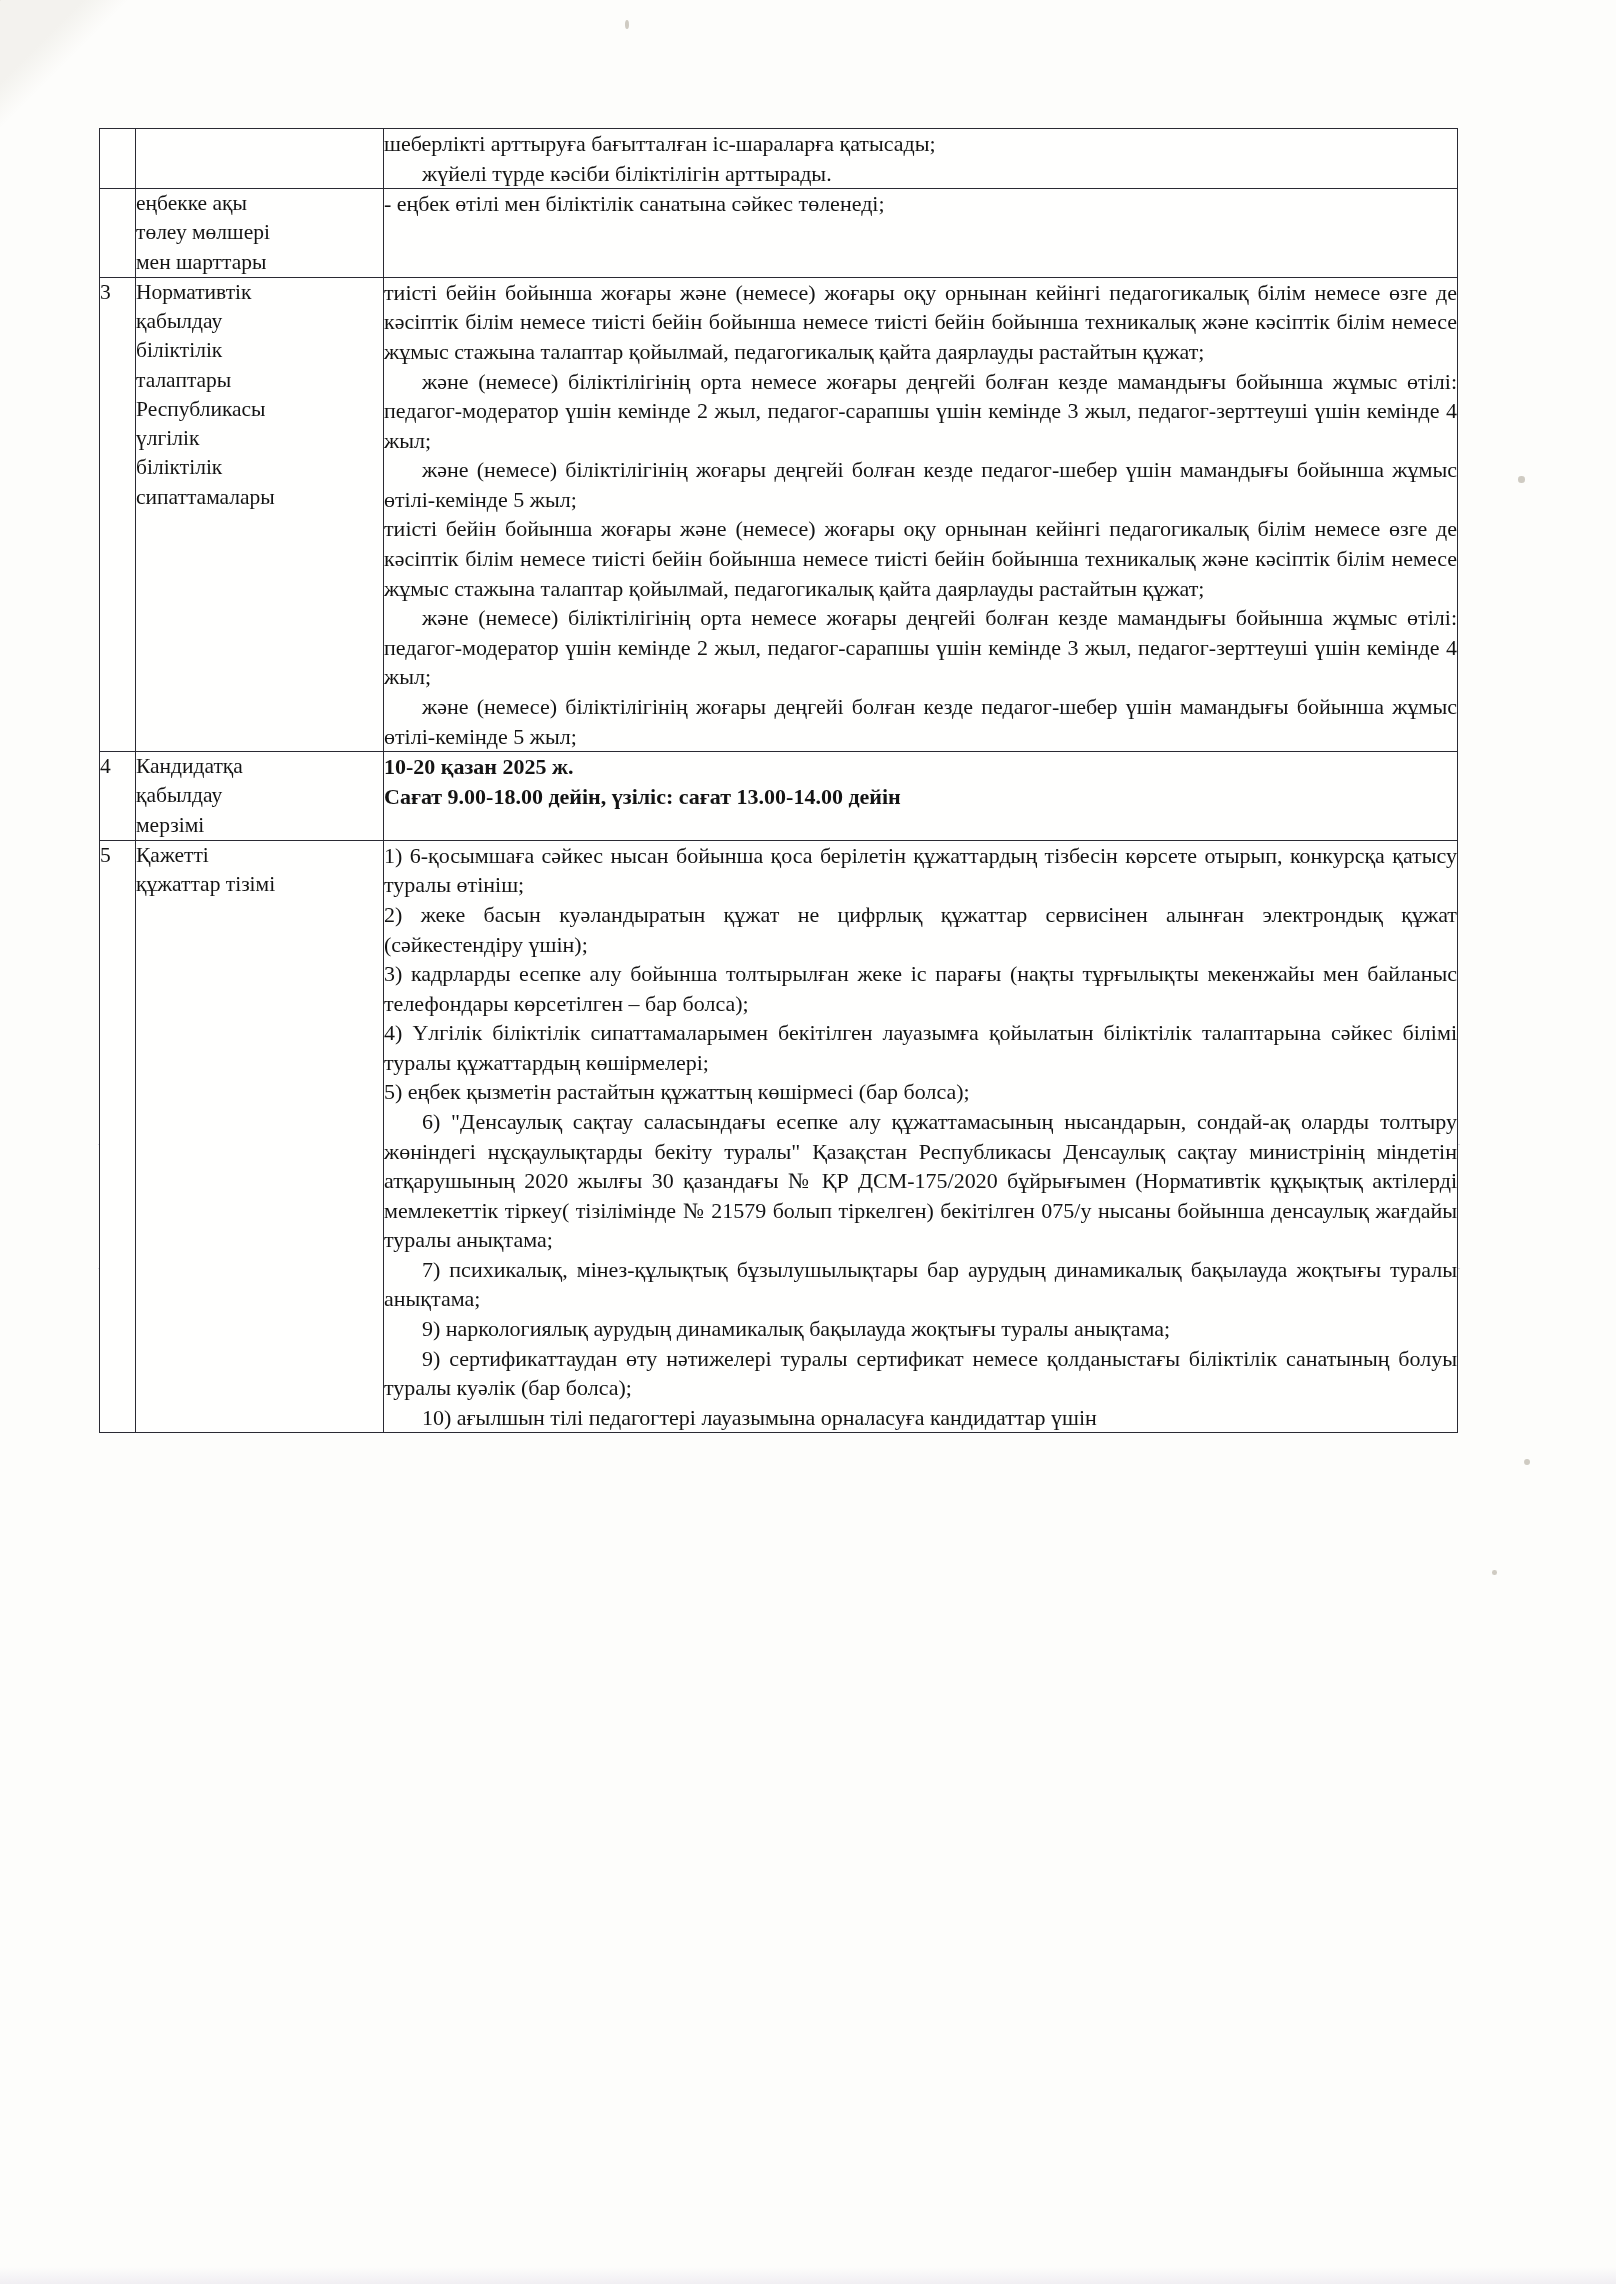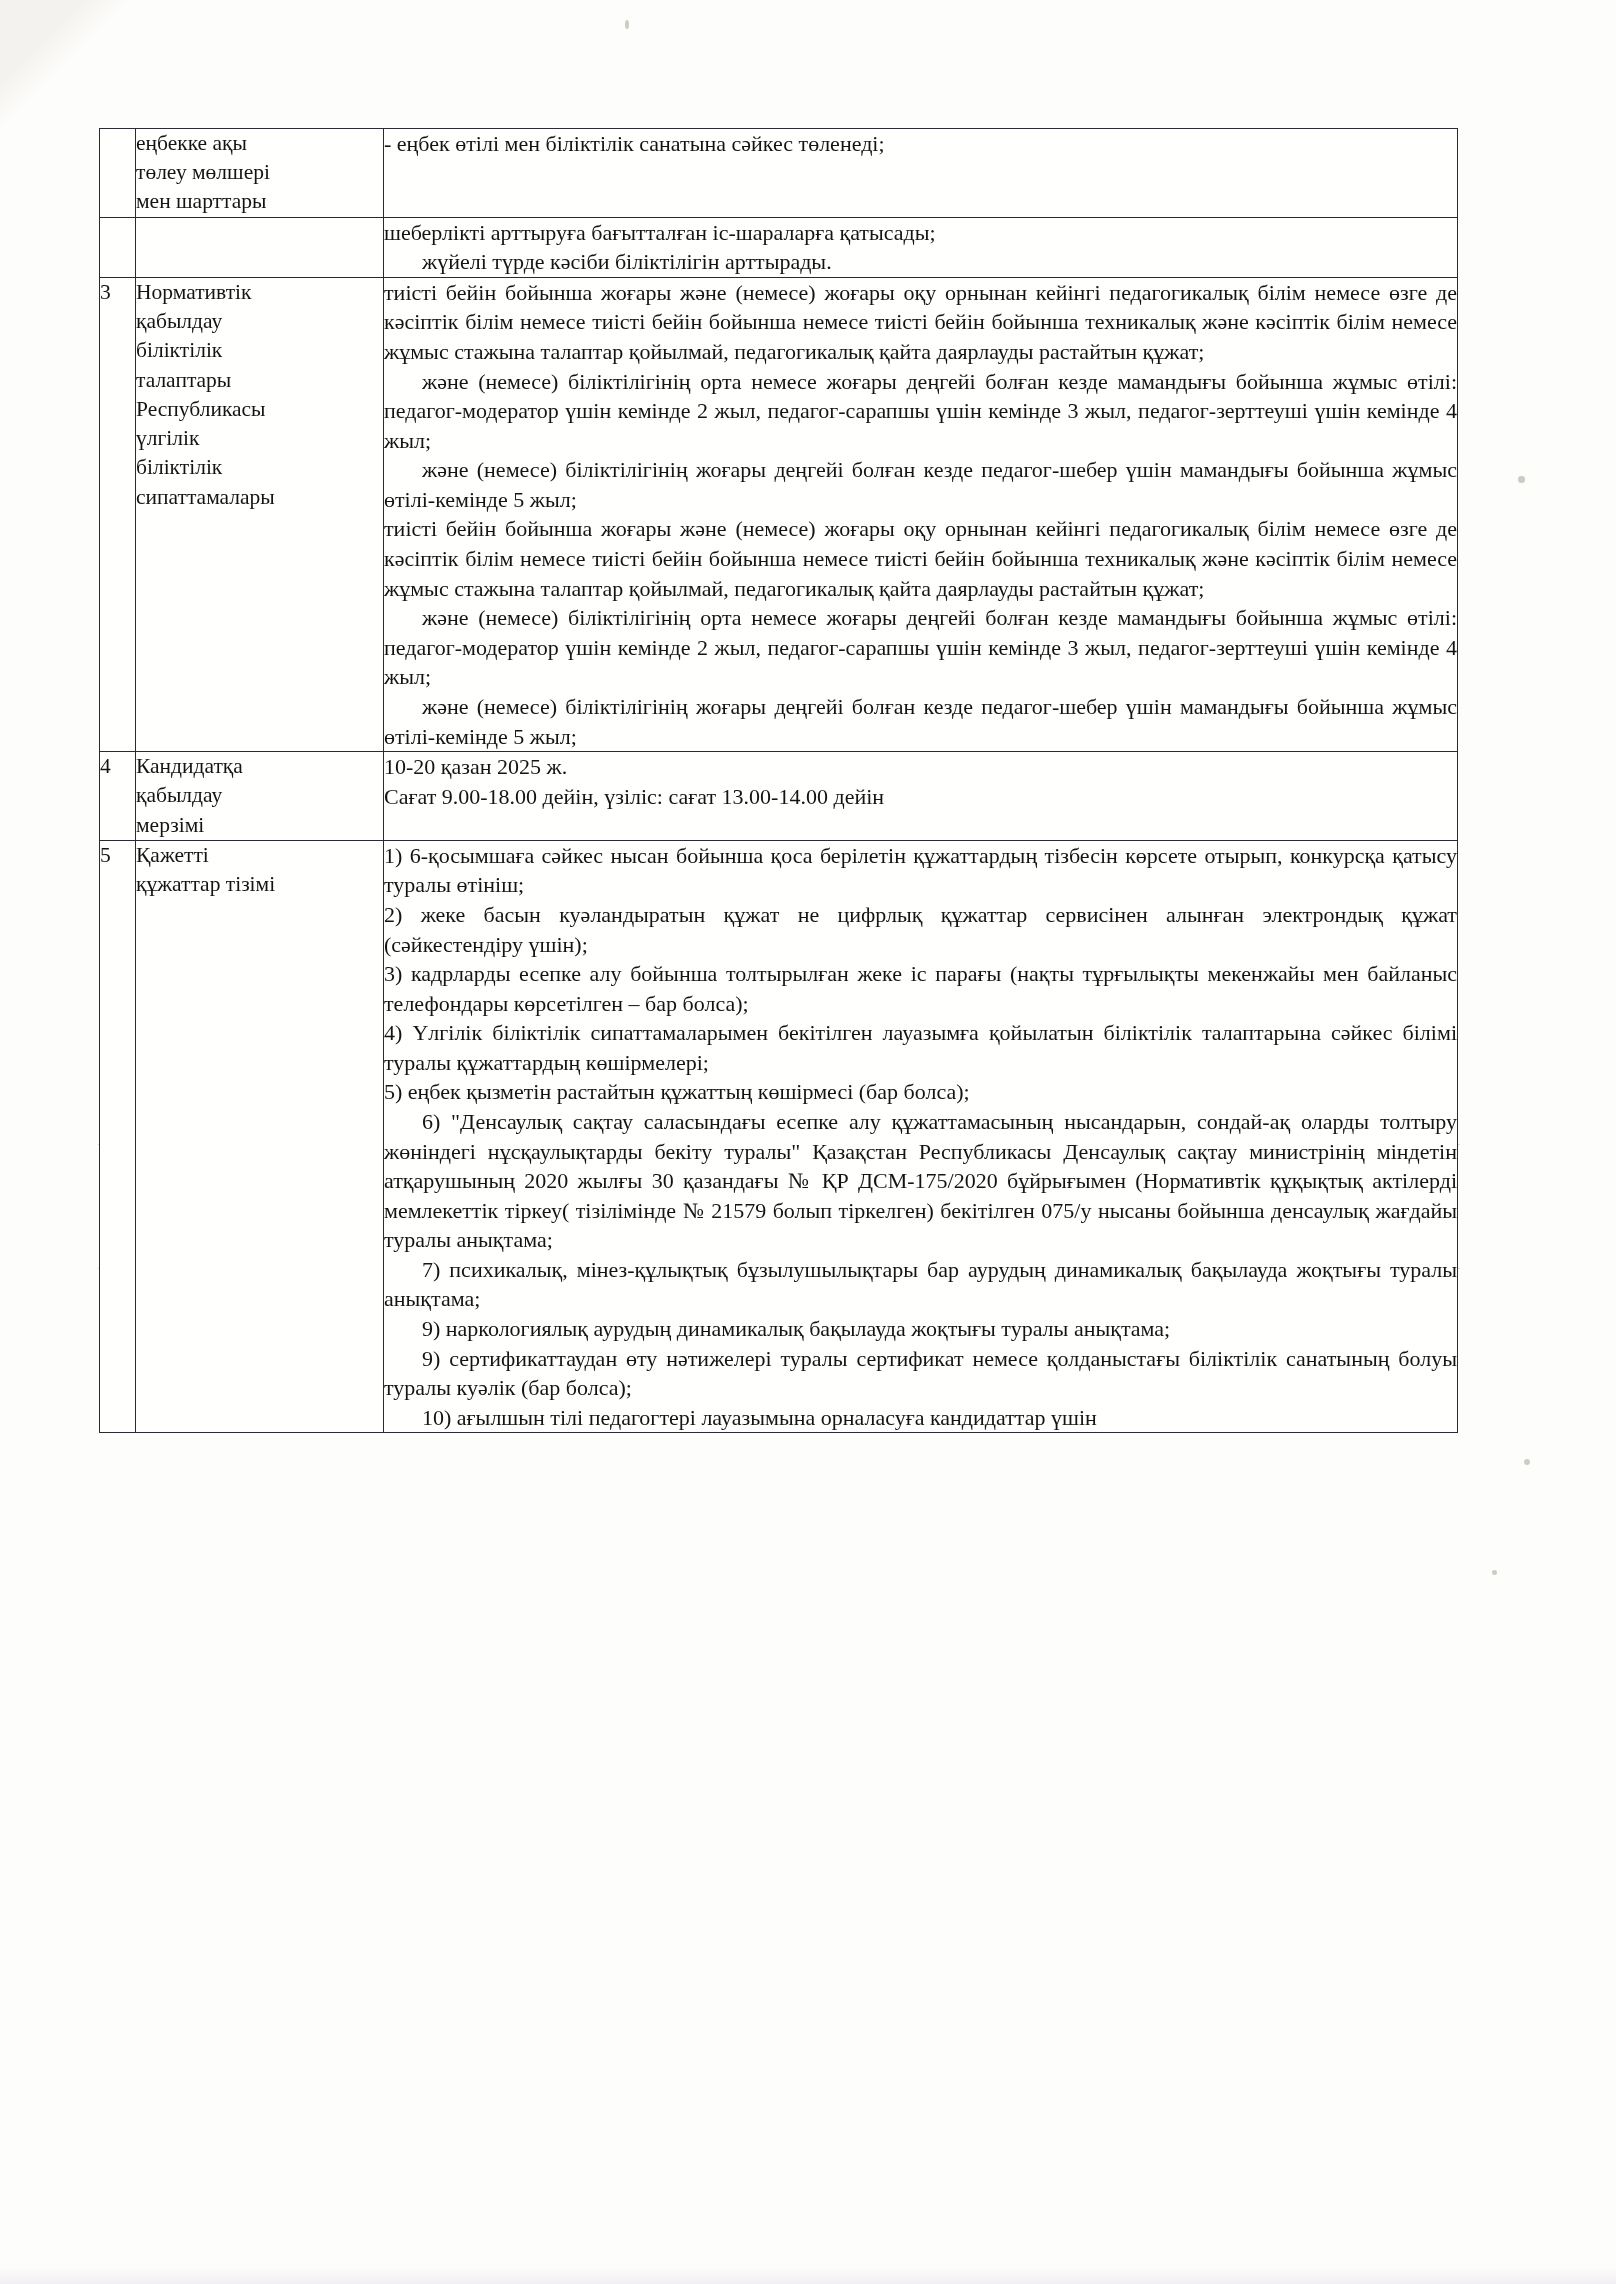--- a/index.html
+++ b/index.html
@@ -83,21 +83,21 @@
     text-justify: inter-word;
     hyphens: none;
   }
   .body-cell p {
     margin: 0;
   }
   .body-cell p.indent {
     text-indent: 38px;
   }
   .body-cell p.bold {
-    font-weight: normal;
+    font-weight: bold;
   }
   .label-cell div { margin: 0; }
 
   
   .crease {
     position: absolute;
     left: 98px;
     width: 1362px;
     height: 0.7px;
     background: rgba(120,120,160,.25);
@@ -119,35 +119,35 @@
 
 <table class="doc-table">
   <colgroup>
     <col class="c-num">
     <col class="c-label">
     <col class="c-body">
   </colgroup>
   <tbody>
       <tr>
         <td class="num-cell"></td>
+        <td class="label-cell"></td>
+        <td class="body-cell">
+          <p>шеберлікті арттыруға бағытталған іс-шараларға қатысады;</p>
+          <p class="indent">жүйелі түрде кәсіби біліктілігін арттырады.</p>
+        </td>
+      </tr>
+      <tr>
+        <td class="num-cell"></td>
         <td class="label-cell">
           <div>еңбекке ақы</div>
           <div>төлеу мөлшері</div>
           <div>мен шарттары</div>
         </td>
         <td class="body-cell">
           <p>- еңбек өтілі мен біліктілік санатына сәйкес төленеді;</p>
-        </td>
-      </tr>
-      <tr>
-        <td class="num-cell"></td>
-        <td class="label-cell"></td>
-        <td class="body-cell">
-          <p>шеберлікті арттыруға бағытталған іс-шараларға қатысады;</p>
-          <p class="indent">жүйелі түрде кәсіби біліктілігін арттырады.</p>
         </td>
       </tr>
       <tr>
         <td class="num-cell">3</td>
         <td class="label-cell">
           <div>Нормативтік</div>
           <div>қабылдау</div>
           <div>біліктілік</div>
           <div>талаптары</div>
           <div>Республикасы</div>

